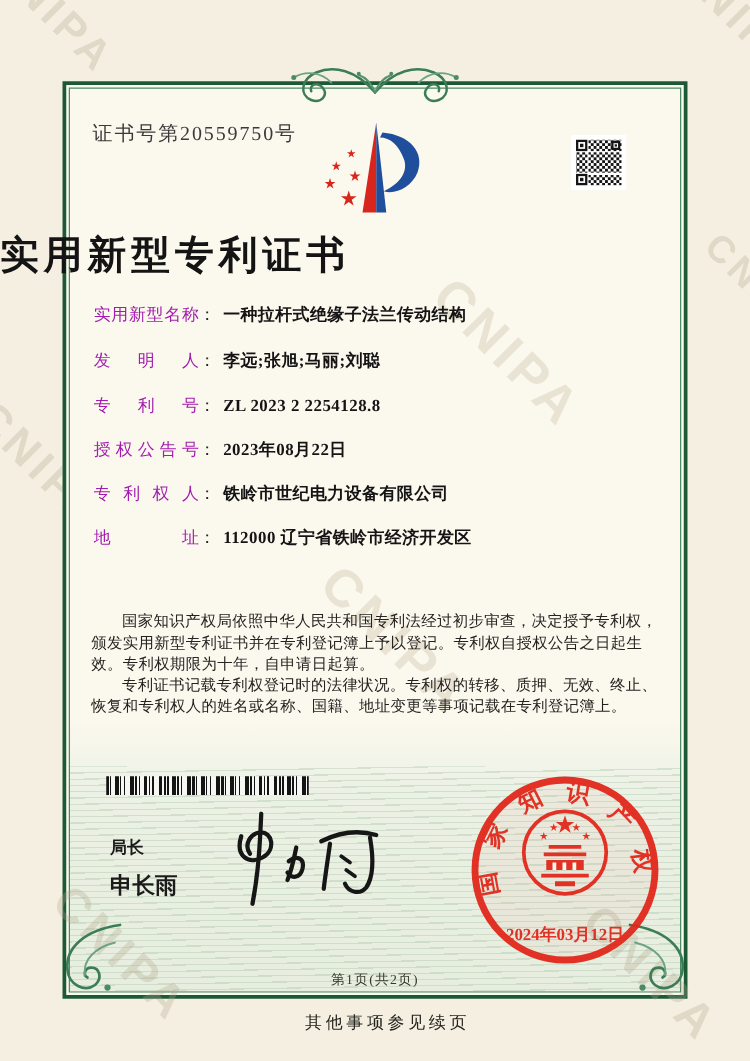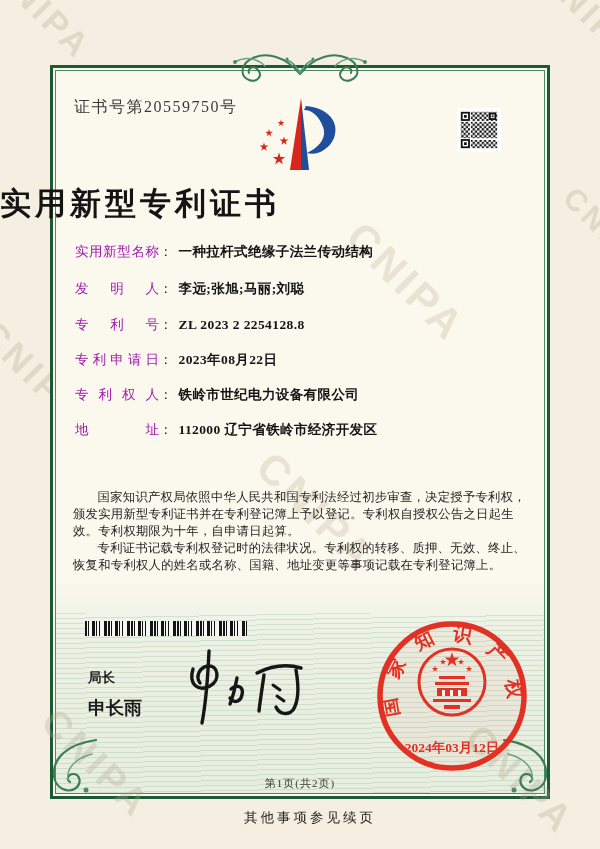--- a/index.html
+++ b/index.html
@@ -194,21 +194,21 @@
   <div class="field-row" style="top:243px">
     <span class="flabel">实用新型名称</span><span class="fcolon">：</span><span class="fvalue">一种拉杆式绝缘子法兰传动结构</span>
   </div>
   <div class="field-row" style="top:280px">
     <span class="flabel">发明人</span><span class="fcolon">：</span><span class="fvalue">李远;张旭;马丽;刘聪</span>
   </div>
   <div class="field-row" style="top:316px">
     <span class="flabel">专利号</span><span class="fcolon">：</span><span class="fvalue">ZL 2023 2 2254128.8</span>
   </div>
   <div class="field-row" style="top:351px">
-    <span class="flabel">专利申请日</span><span class="fcolon">：</span><span class="fvalue">2023年08月22日</span>
+    <span class="flabel">授权公告号</span><span class="fcolon">：</span><span class="fvalue">2023年08月22日</span>
   </div>
   <div class="field-row" style="top:386px">
     <span class="flabel">专利权人</span><span class="fcolon">：</span><span class="fvalue">铁岭市世纪电力设备有限公司</span>
   </div>
   <div class="field-row" style="top:421px">
     <span class="flabel">地址</span><span class="fcolon">：</span><span class="fvalue">112000 辽宁省铁岭市经济开发区</span>
   </div>
 
   <div class="body-text">
     <p>国家知识产权局依照中华人民共和国专利法经过初步审查，决定授予专利权，颁发实用新型专利证书并在专利登记簿上予以登记。专利权自授权公告之日起生效。专利权期限为十年，自申请日起算。</p>

